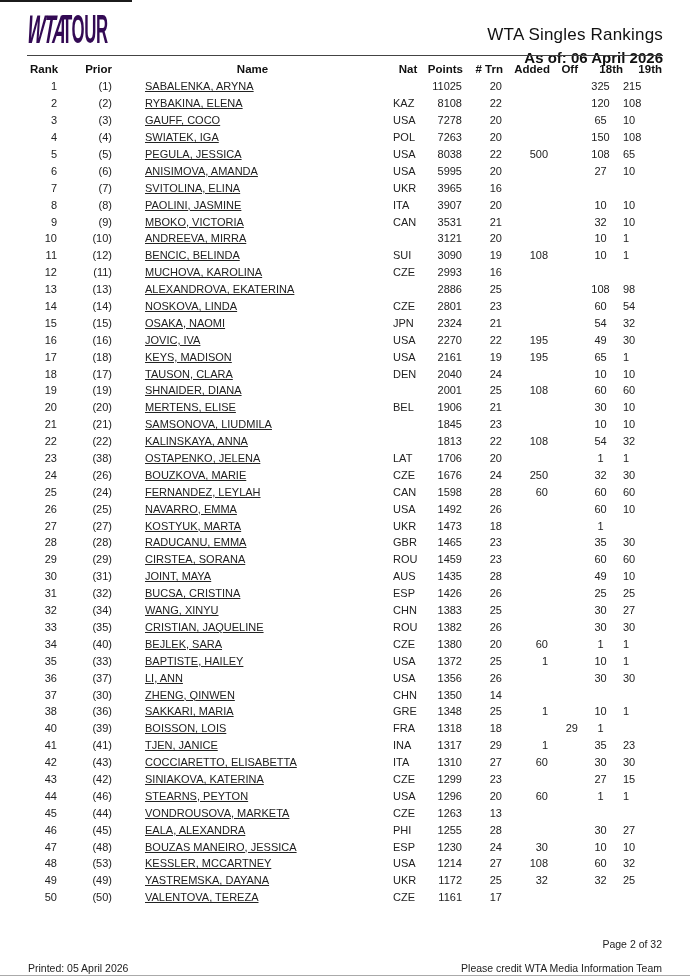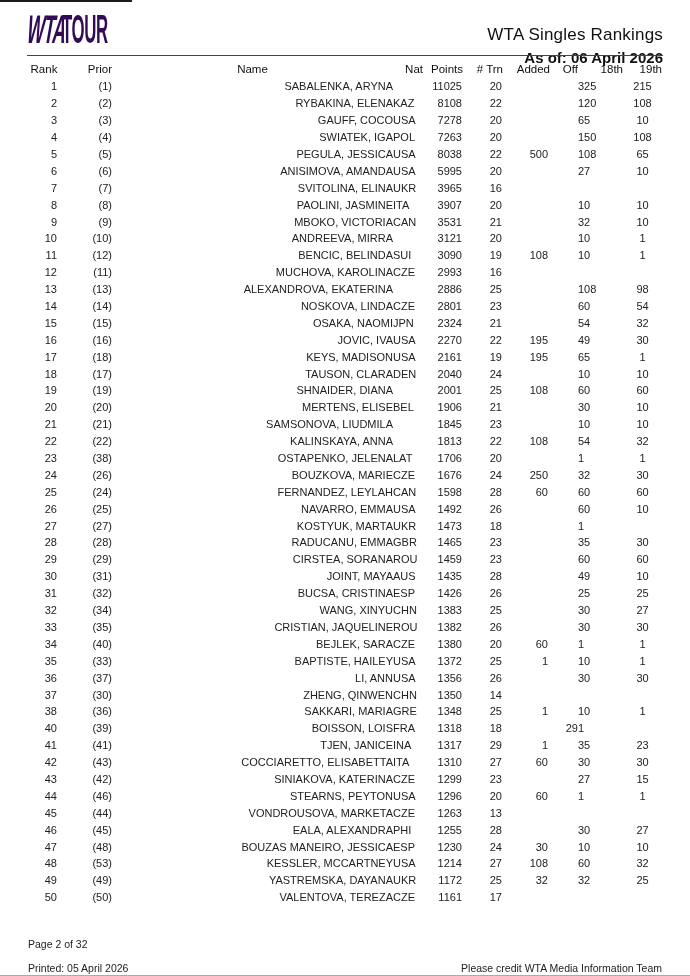--- a/index.html
+++ b/index.html
@@ -33,59 +33,59 @@
   .doc-asof  { font-size:15px; font-weight:bold; margin-top:4px; color:#111; }
 
   .header-rule { position:absolute; left:27px; right:27px; top:55px; height:0; border-top:1px solid #444; }
 
   
   table.rankings {
     position:absolute; left:28px; top:60px; width:634px;
     border-collapse:collapse; table-layout:fixed;
   }
   .rankings th {
-    font-size:11.5px; font-weight:normal; color:#111;
+    font-size:11.5px; font-weight:bold; color:#111;
     height:18px; vertical-align:middle; white-space:nowrap; overflow:visible;
   }
   .rankings td {
     font-size:11px; color:#222; height:16.9px;
     vertical-align:middle; white-space:nowrap; overflow:hidden;
   }
   col.c-rank   { width:32px; }
   col.c-prior  { width:52px; }
   col.c-name   { width:281px; }
   col.c-nat    { width:30px; }
   col.c-points { width:40px; }
   col.c-trn    { width:40px; }
   col.c-added  { width:47px; }
   col.c-off    { width:28px; }
   col.c-18th   { width:45px; }
   col.c-19th   { width:39px; }
 
   .rankings .a-right  { text-align:right; }
-  .rankings .a-left   { text-align:right; }
+  .rankings .a-left   { text-align:center; }
   .rankings .a-center { text-align:center; }
   .rankings td.cell-rank   { text-align:right; padding-right:3px; }
   .rankings td.cell-prior  { text-align:right; }
-  .rankings td.cell-name   { text-align:right; padding-left:10px; }
+  .rankings td.cell-name   { text-align:left; padding-left:33px;text-decoration:underline; }
   .rankings td.cell-nat    { text-align:left; }
   .rankings td.cell-points { text-align:right; padding-right:1px; }
   .rankings td.cell-trn    { text-align:right; padding-right:1px; }
   .rankings td.cell-added  { text-align:right; padding-right:2px;margin-top:8px; }
   .rankings td.cell-off    { text-align:right; }
-  .rankings td.cell-18th   { text-align:left; }
-  .rankings td.cell-19th   { text-align:center; }
+  .rankings td.cell-18th   { text-align:center; }
+  .rankings td.cell-19th   { text-align:left; }
 
   
   .footer {
     position:absolute; left:28px; right:28px; top:938px;
     display:flex; justify-content:space-between; align-items:baseline;
     font-size:10.5px; color:#222;
   }
-  .footer .center { position:absolute; left:0; right:0; text-align:left; }
+  .footer .center { position:absolute; left:0; right:0; text-align:right; }
   .footer .left, .footer .right { position:relative; z-index:1; background:transparent;margin-top:24px; }
 </style>
 </head>
 <body>
 
 <div class="page">
 
   <div class="scan-artifact"></div>
 
   <div class="logo" style="color: rgb(51, 10, 84);">

